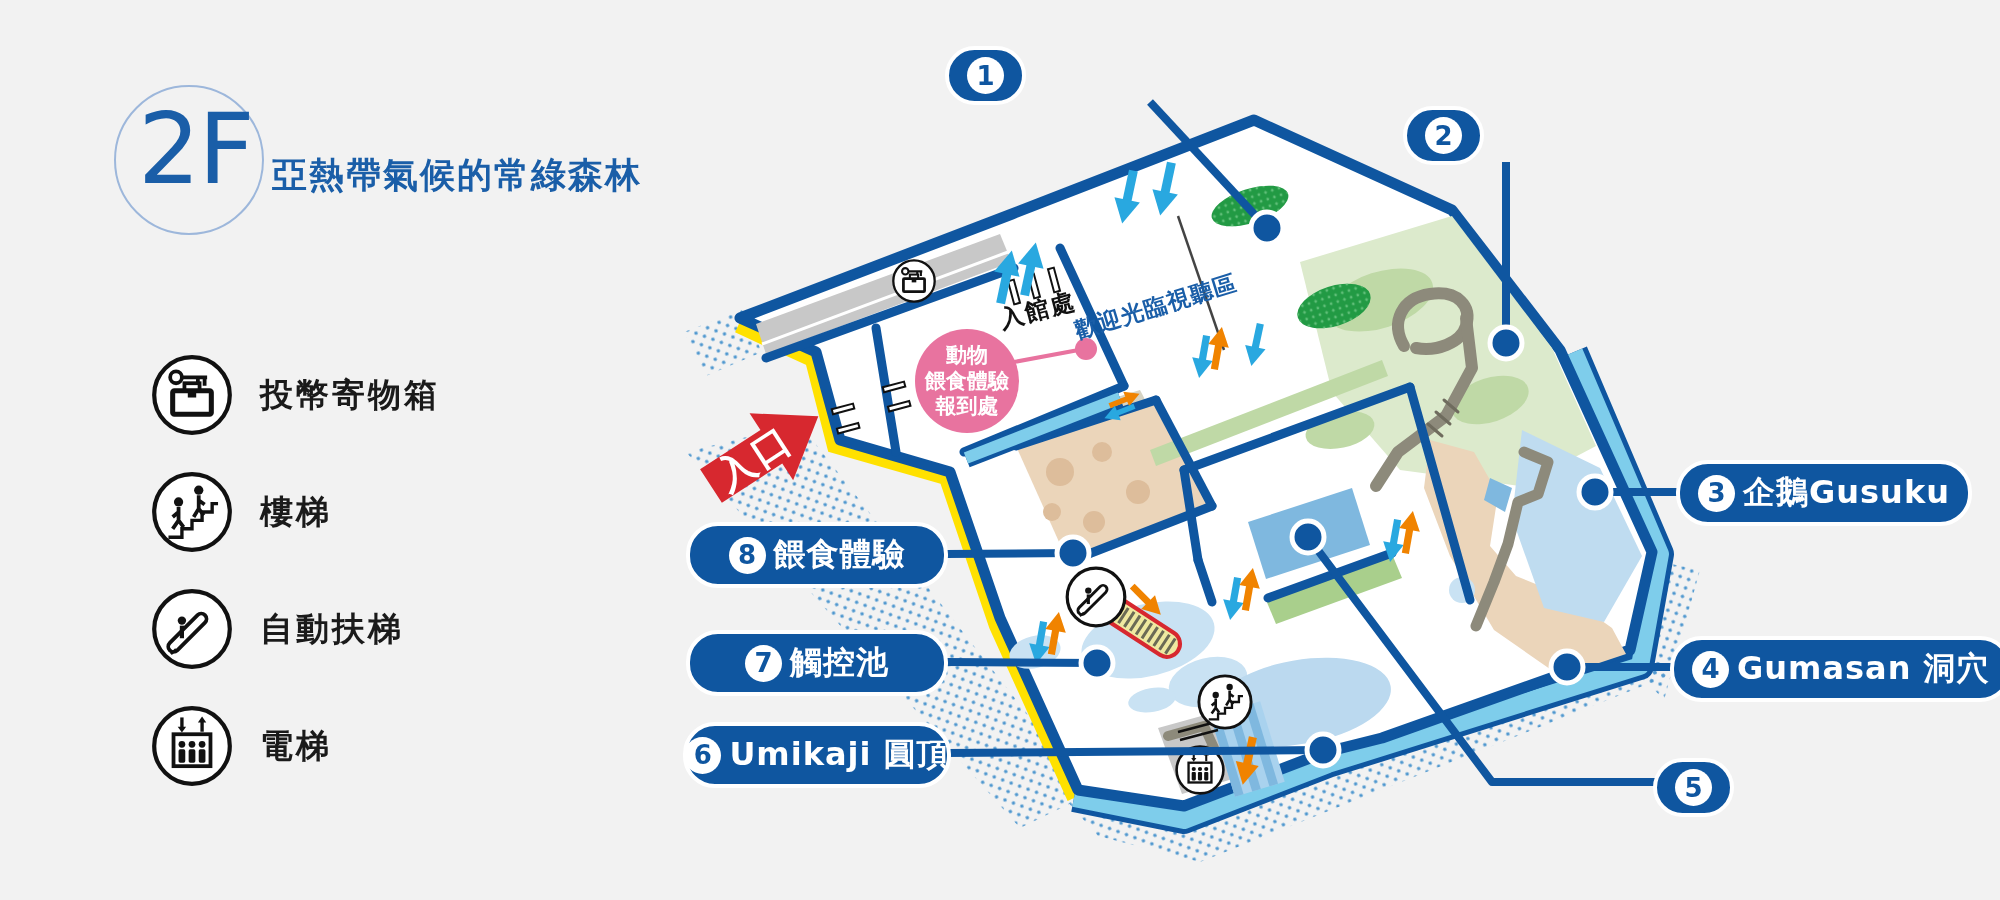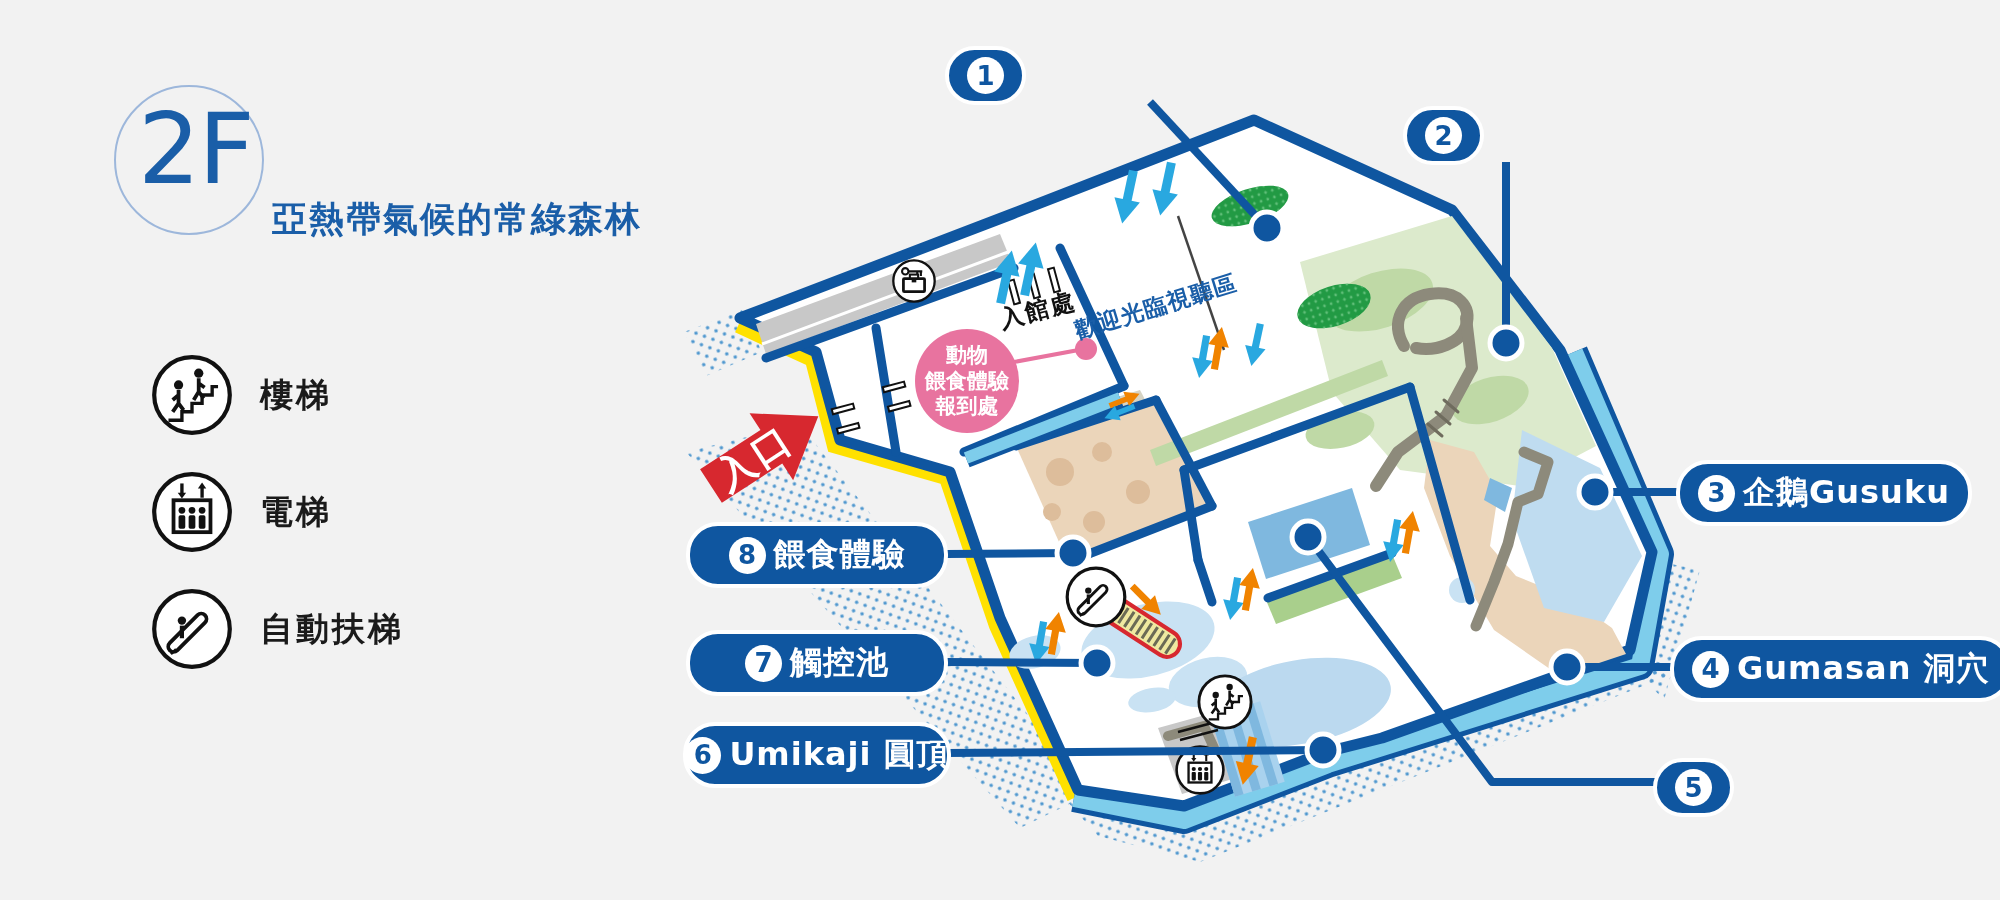--- a/index.html
+++ b/index.html
@@ -6,21 +6,21 @@
   body{background:#e4e4e4;font-family:"DejaVu Sans","Liberation Sans",sans-serif;}
   .stage{position:relative;width:2000px;height:900px;background:#f2f2f2;overflow:hidden;}
   .stage svg.map{position:absolute;left:0;top:0;}
 
   
   .floor-circle{position:absolute;left:114px;top:85px;width:146px;height:146px;
     border:2px solid #9db7db;border-radius:50%;}
   .floor-label{position:absolute;left:138px;top:92px;font-size:98px;font-weight:normal;
     color:#1a5ea8;letter-spacing:-2px;}
   .floor-subtitle{position:absolute;left:272px;top:152px;font-size:35px;font-weight:bold;
-    color:#1a5ea8;letter-spacing:2px;margin-top:44px;}
+    color:#1a5ea8;letter-spacing:2px;}
 
   
   .legend{position:absolute;left:150px;top:353px;display:flex;flex-direction:column;gap:33px;}
   .legend-item{display:flex;align-items:center;gap:26px;height:84px;}
   .legend-icon{width:84px;height:84px;flex:0 0 84px;}
   .legend-icon svg{width:84px;height:84px;display:block;}
   .legend-label{font-size:33px;font-weight:bold;color:#1a1a1a;letter-spacing:3px;}
 
   
   .callout{position:absolute;display:inline-flex;align-items:center;gap:8px;
@@ -301,41 +301,49 @@
   </svg>
 
   <div class="floor-circle"></div>
   <div class="floor-label">2F</div>
   <div class="floor-subtitle">亞熱帶氣候的常綠森林</div>
 
   <div class="legend">
     <div class="legend-item">
       <span class="legend-icon">
         <svg viewBox="0 0 100 100">
+            <use href="#i-locker"></use>
+          </svg>
+        </span>
+      <span class="legend-label">投幣寄物箱</span>
+    </div>
+    <div class="legend-item">
+      <span class="legend-icon">
+        <svg viewBox="0 0 100 100">
             <use href="#i-stairs"></use>
           </svg>
         </span>
       <span class="legend-label">樓梯</span>
+    </div>
+    <div class="legend-item">
+      <span class="legend-icon">
+        <svg viewBox="0 0 100 100">
+            <use href="#i-esc"></use>
+          </svg>
+        </span>
+      <span class="legend-label">自動扶梯</span>
     </div>
     <div class="legend-item">
       <span class="legend-icon">
         <svg viewBox="0 0 100 100">
             <use href="#i-elev"></use>
           </svg>
         </span>
       <span class="legend-label">電梯</span>
     </div>
-    <div class="legend-item">
-      <span class="legend-icon">
-        <svg viewBox="0 0 100 100">
-            <use href="#i-esc"></use>
-          </svg>
-        </span>
-      <span class="legend-label">自動扶梯</span>
-    </div>
   </div>
 
   <div class="callout c1">
     <span class="num">1</span>
   </div>
   <div class="callout c2">
     <span class="num">2</span>
   </div>
   <div class="callout c3">
     <span class="num">3</span>

